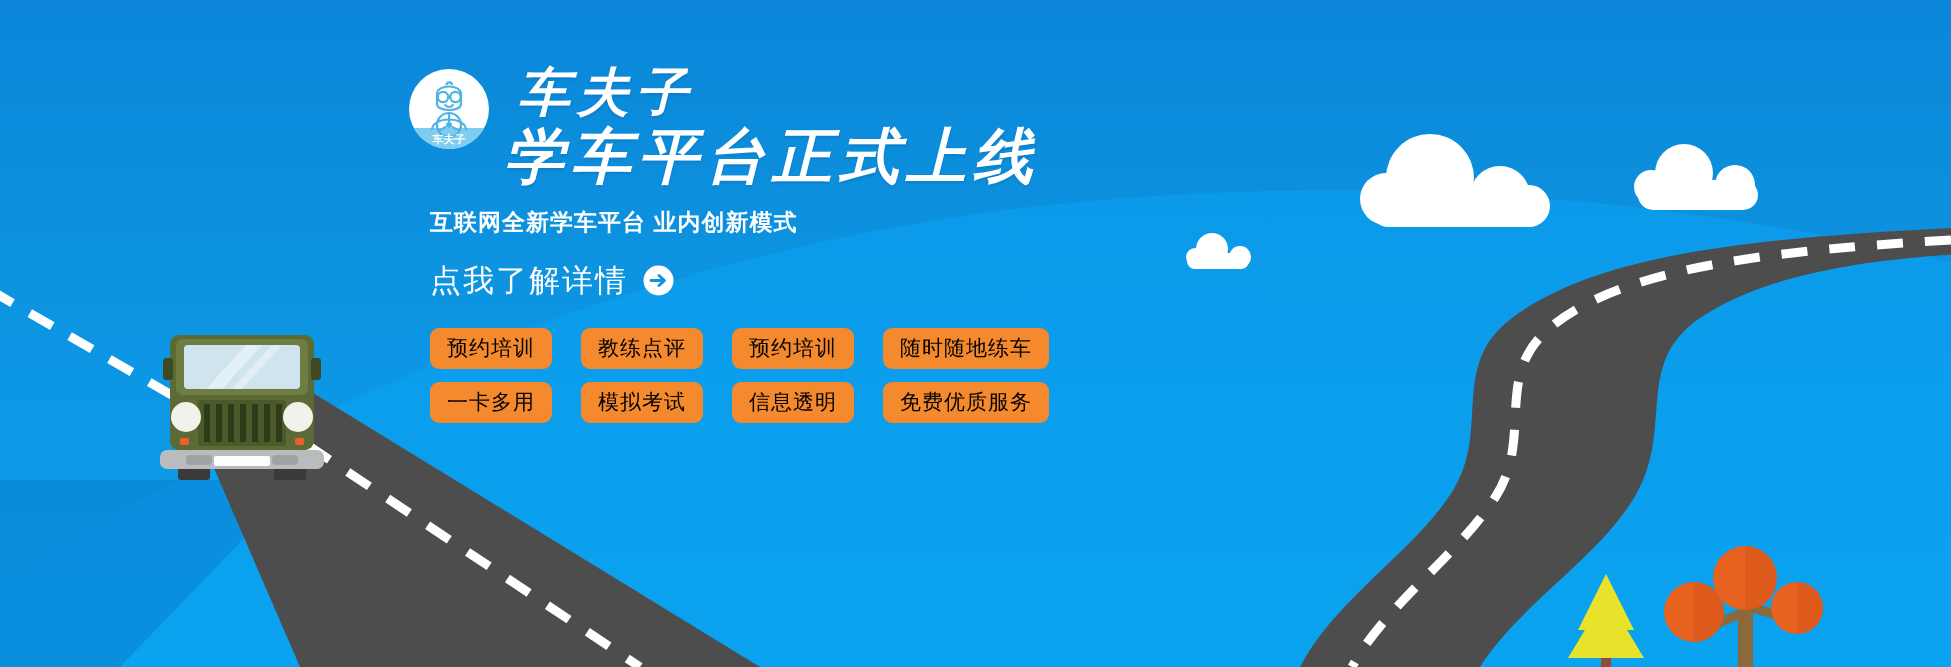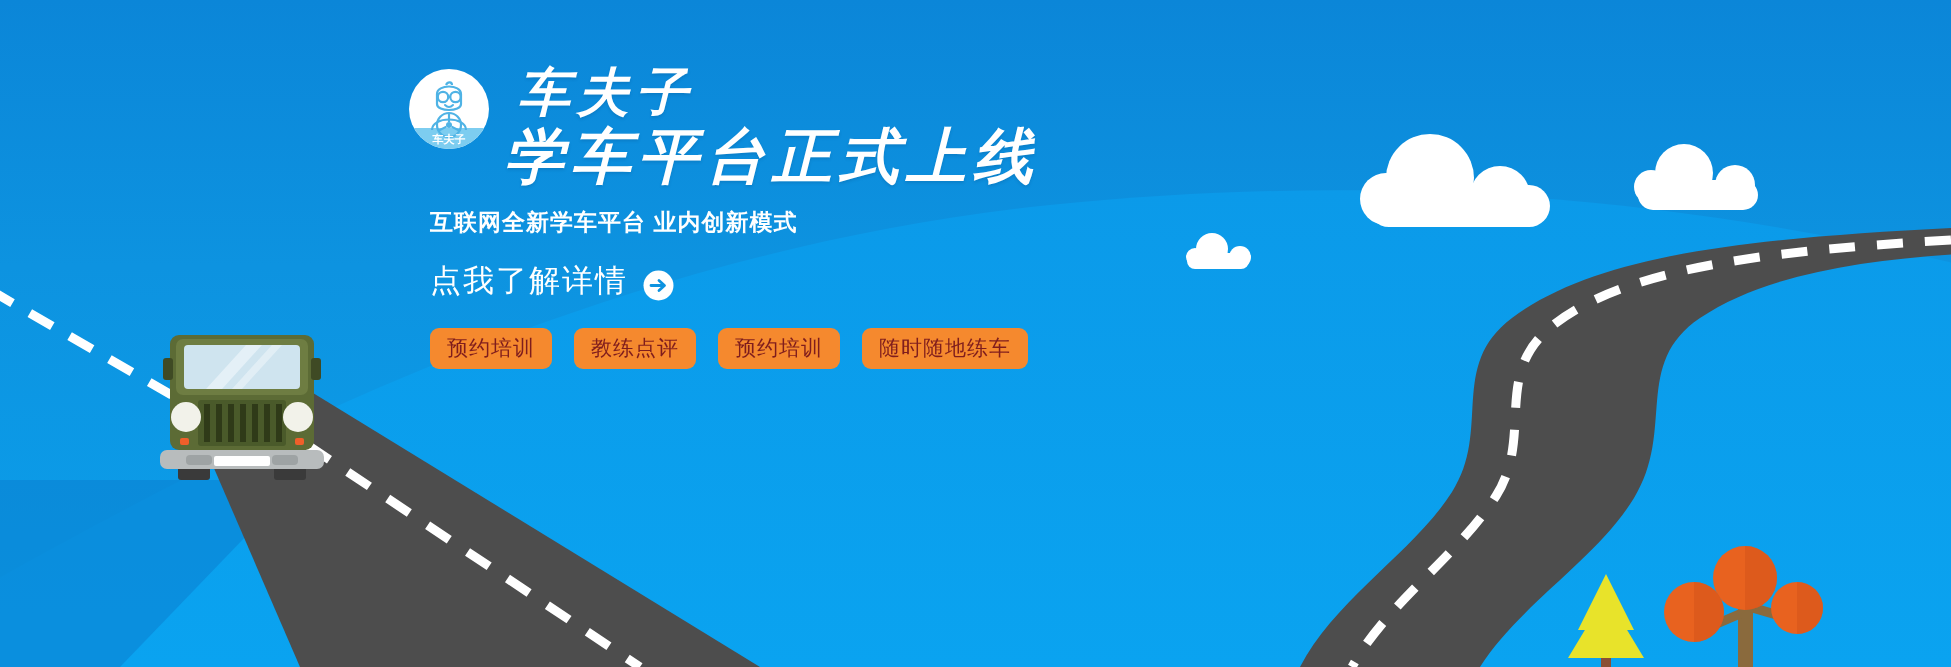--- a/index.html
+++ b/index.html
@@ -78,21 +78,21 @@
     color: #ffffff;
     font-size: 23px;
     letter-spacing: 1px;
     font-weight: bold;
     white-space: nowrap;
   }
 
   .cta-row {
     margin: 22px 0 0 22px;
     display: flex;
-    align-items: flex-end;
+    align-items: center;
     cursor: pointer;
     width: max-content;
   }
   .cta-text {
     color: #ffffff;
     font-size: 31px;
     letter-spacing: 2px;
     white-space: nowrap;
   }
   .cta-arrow {
@@ -108,26 +108,26 @@
   }
   .tag-row {
     display: flex;
     align-items: center;
     margin-bottom: 13px;
   }
   .tag-row:last-child { margin-bottom: 0; }
 
   .tag {
     background: #f5892e;
-    color: #7f1d1d;
+    color: #000000;
     font-size: 21px;
     letter-spacing: 1px;
     border-radius: 9px;
     padding: 8px 17px 9px 17px;
-    margin-right: 22px;
+    margin-right: 29px;
     white-space: nowrap;
     cursor: pointer;
     line-height: 1.15;
   }
 
   
   .logo-badge svg { display: block; }
 </style>
 </head>
 <body>
@@ -309,16 +309,22 @@
       </svg>
     </div>
 
     <div class="tag-rows">
       <div class="tag-row">
         <span class="tag">预约培训</span>
         <span class="tag">教练点评</span>
         <span class="tag">预约培训</span>
         <span class="tag">随时随地练车</span>
       </div>
+      <div class="tag-row">
+        <span class="tag">一卡多用</span>
+        <span class="tag">模拟考试</span>
+        <span class="tag">信息透明</span>
+        <span class="tag">免费优质服务</span>
+      </div>
     </div>
 
   </div>
 </div>
 
 </body></html>

